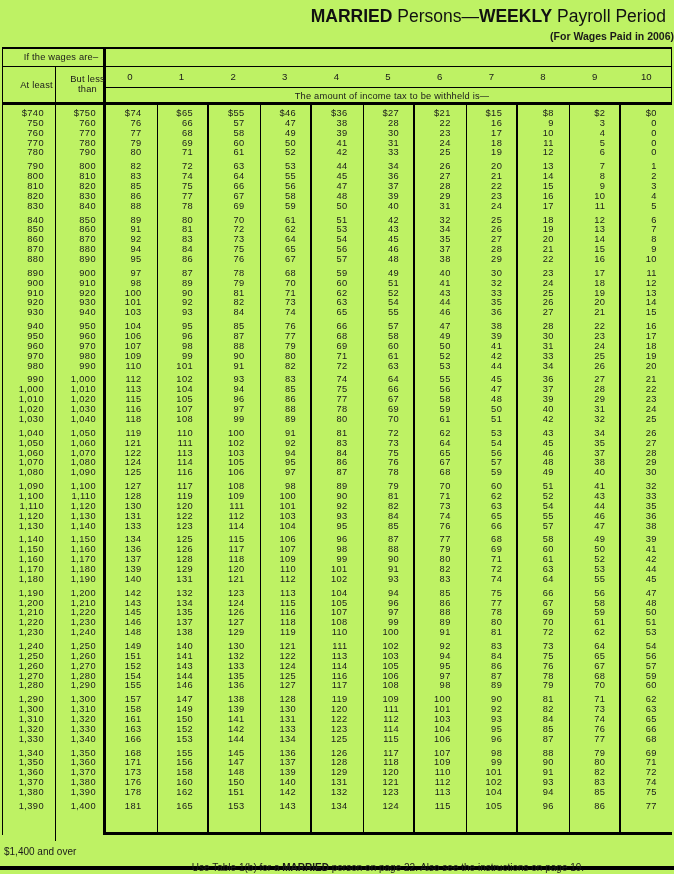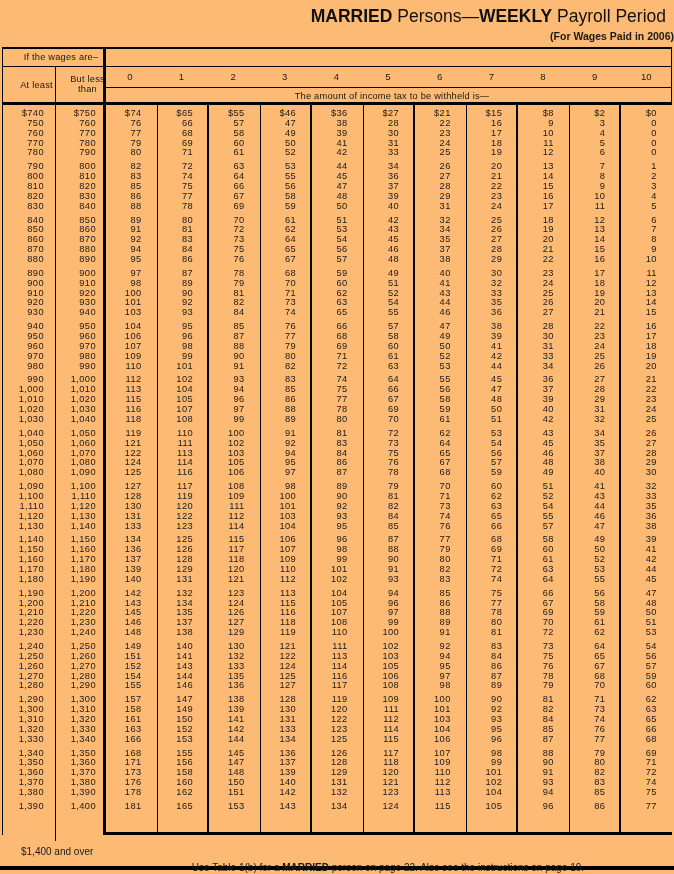--- a/index.html
+++ b/index.html
@@ -1,19 +1,19 @@
 <!DOCTYPE html>
 <html><head>
 <meta charset="utf-8">
 <style>
   html,body{margin:0;padding:0;background:#ffffff;}
   .page{
     position:relative;
     width:674px;height:874px;
-    background:#fdba74;
+    background:#bef264;
     color:#1a1a1a;
     font-family:"Liberation Sans","DejaVu Sans",sans-serif;
     overflow:hidden;
   }
   .b{font-weight:bold;}
   
   .title{
     padding-top:7px;
     padding-right:8px;
     text-align:right;
@@ -67,21 +67,21 @@
   .cell.wa{padding-right:11px;}
   .cell.wb{padding-right:9px;}
   .cell.d{padding-right:15px;}
   
   .tfoot{
     position:relative;
     margin-top:7px;
     height:22px;
     font-size:10px;
   }
-  .fleft{position:absolute;left:21px;top:4px;}
+  .fleft{position:absolute;left:4px;top:4px;}
   .fnote{position:absolute;left:104px;right:2px;top:20px;text-align:center;}
   .bottomrule{margin-top:2px;height:4px;background:#000;}
 </style>
 </head>
 <body>
 
 <div class="page">
 
   <div class="title"><span class="b">MARRIED</span><span> Persons—</span><span class="b">WEEKLY</span><span> Payroll Period</span></div>
 

